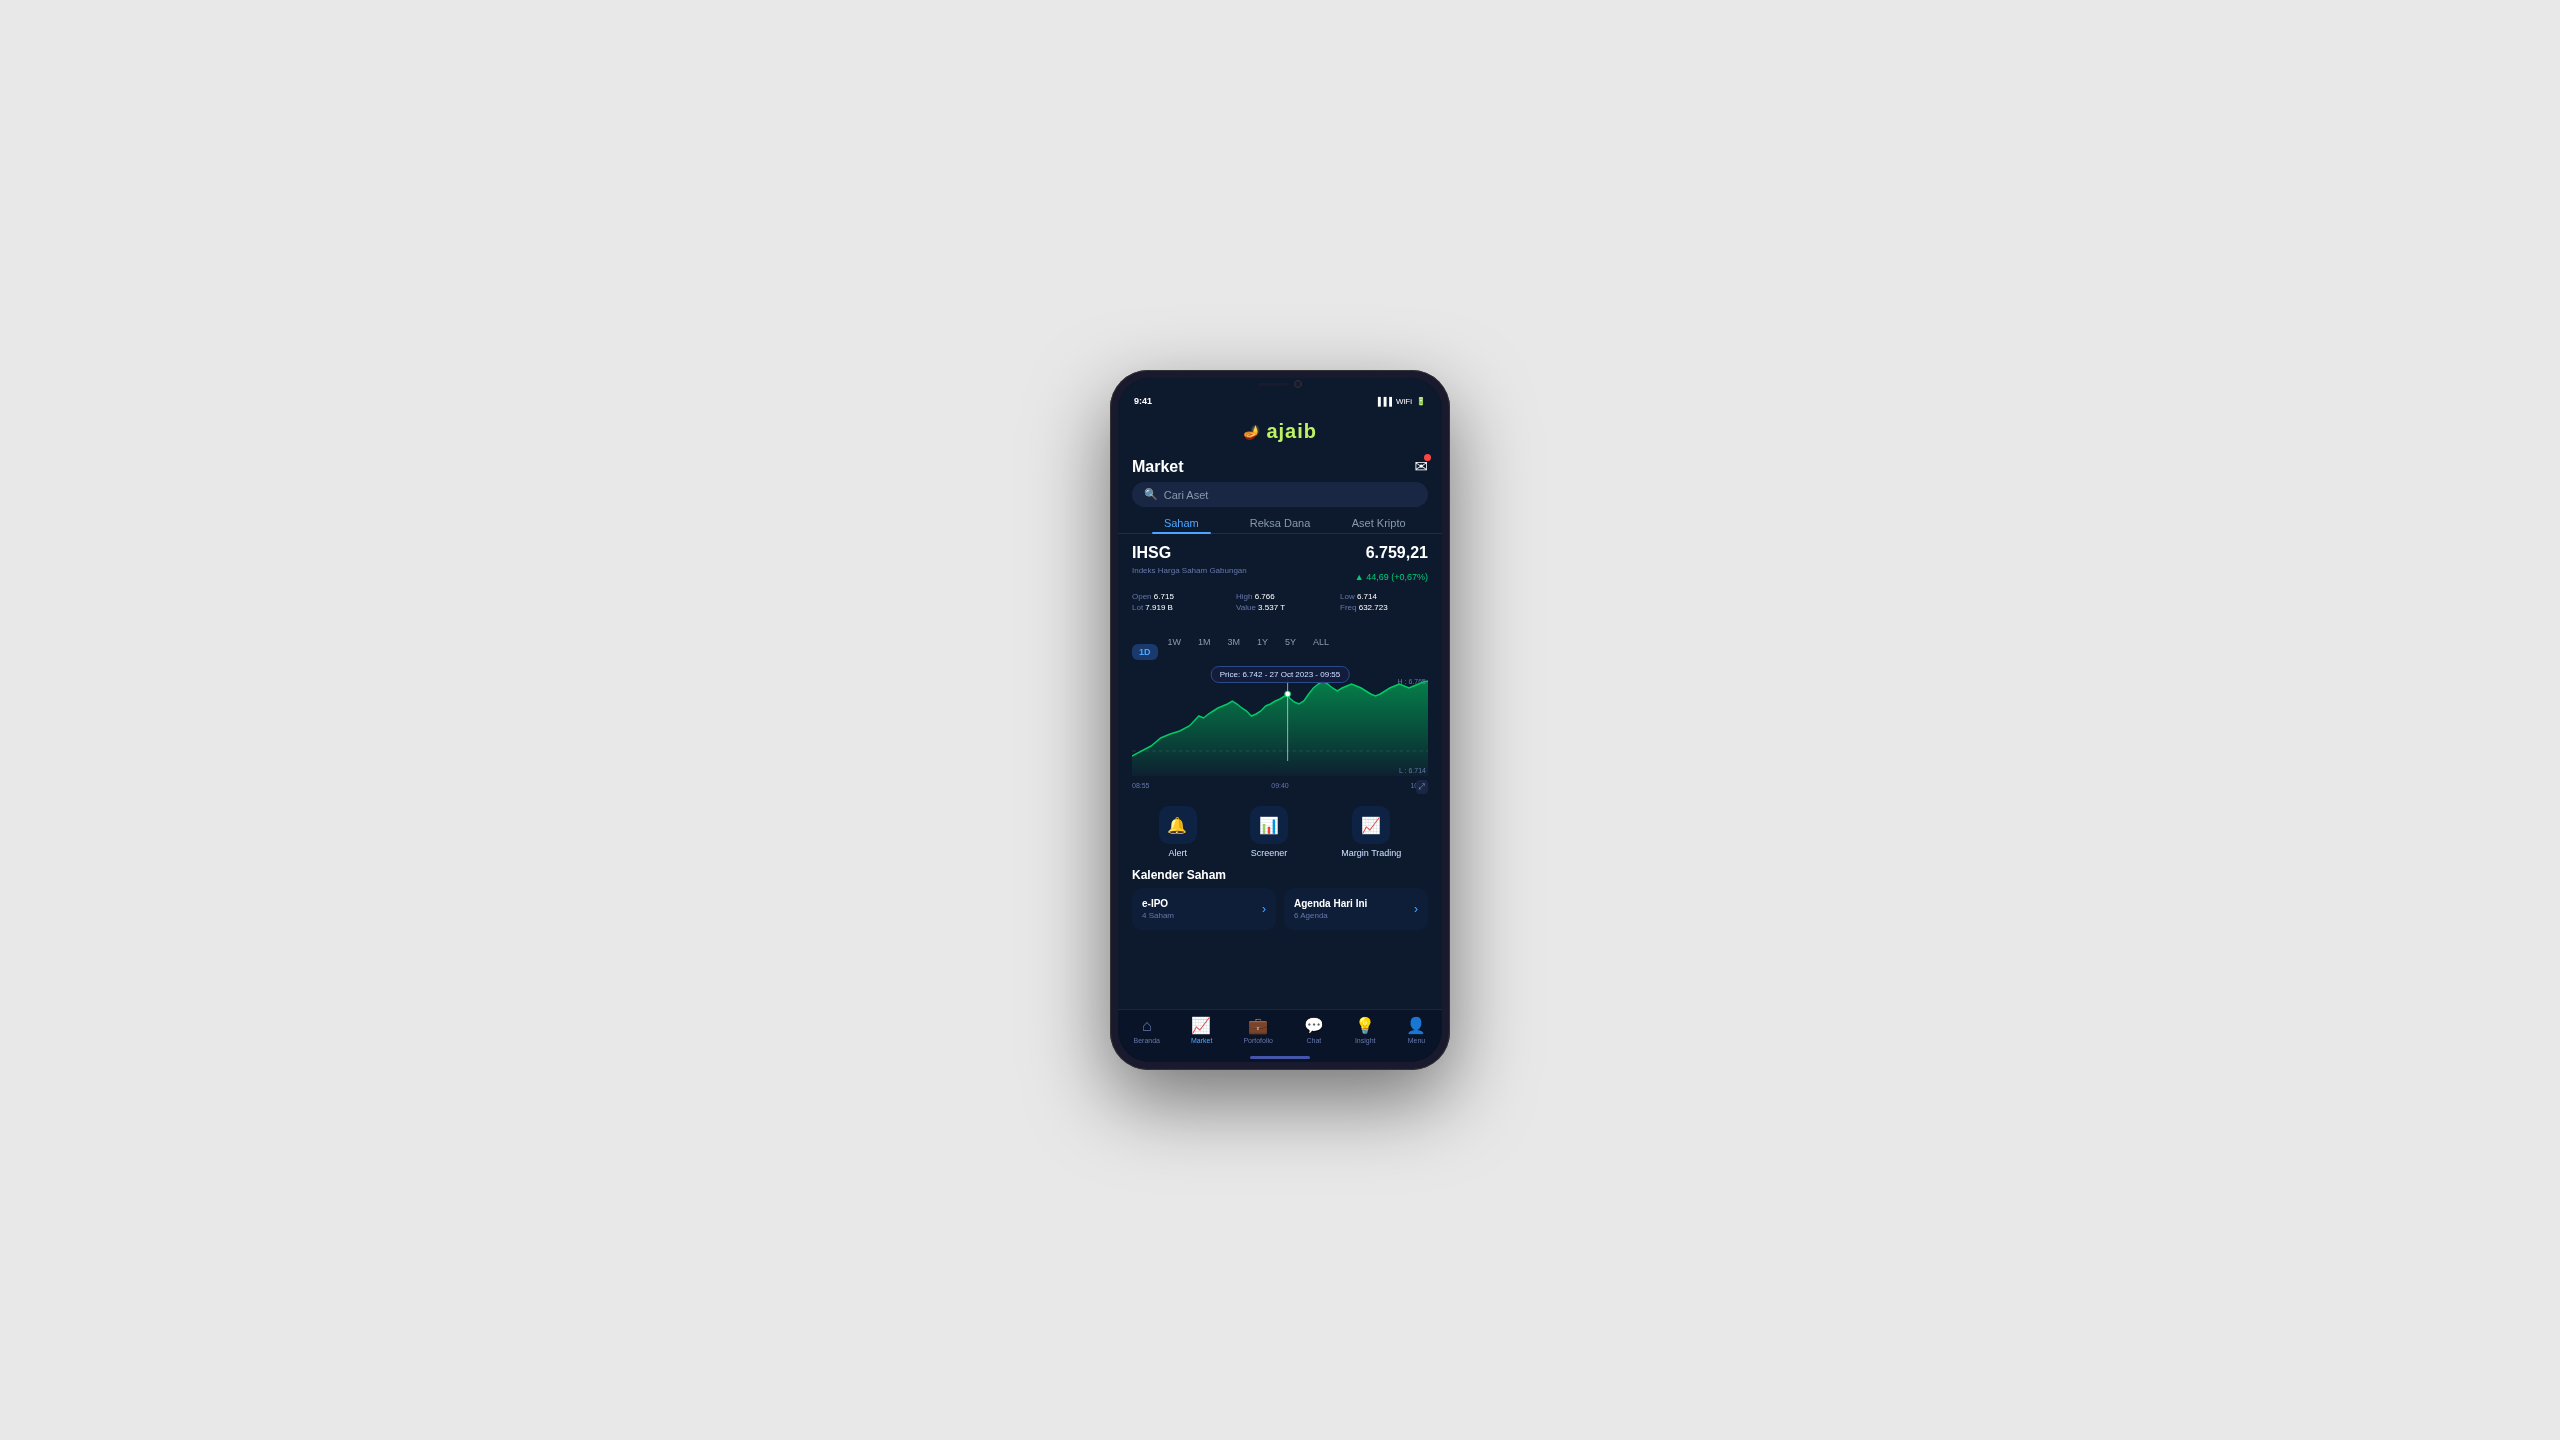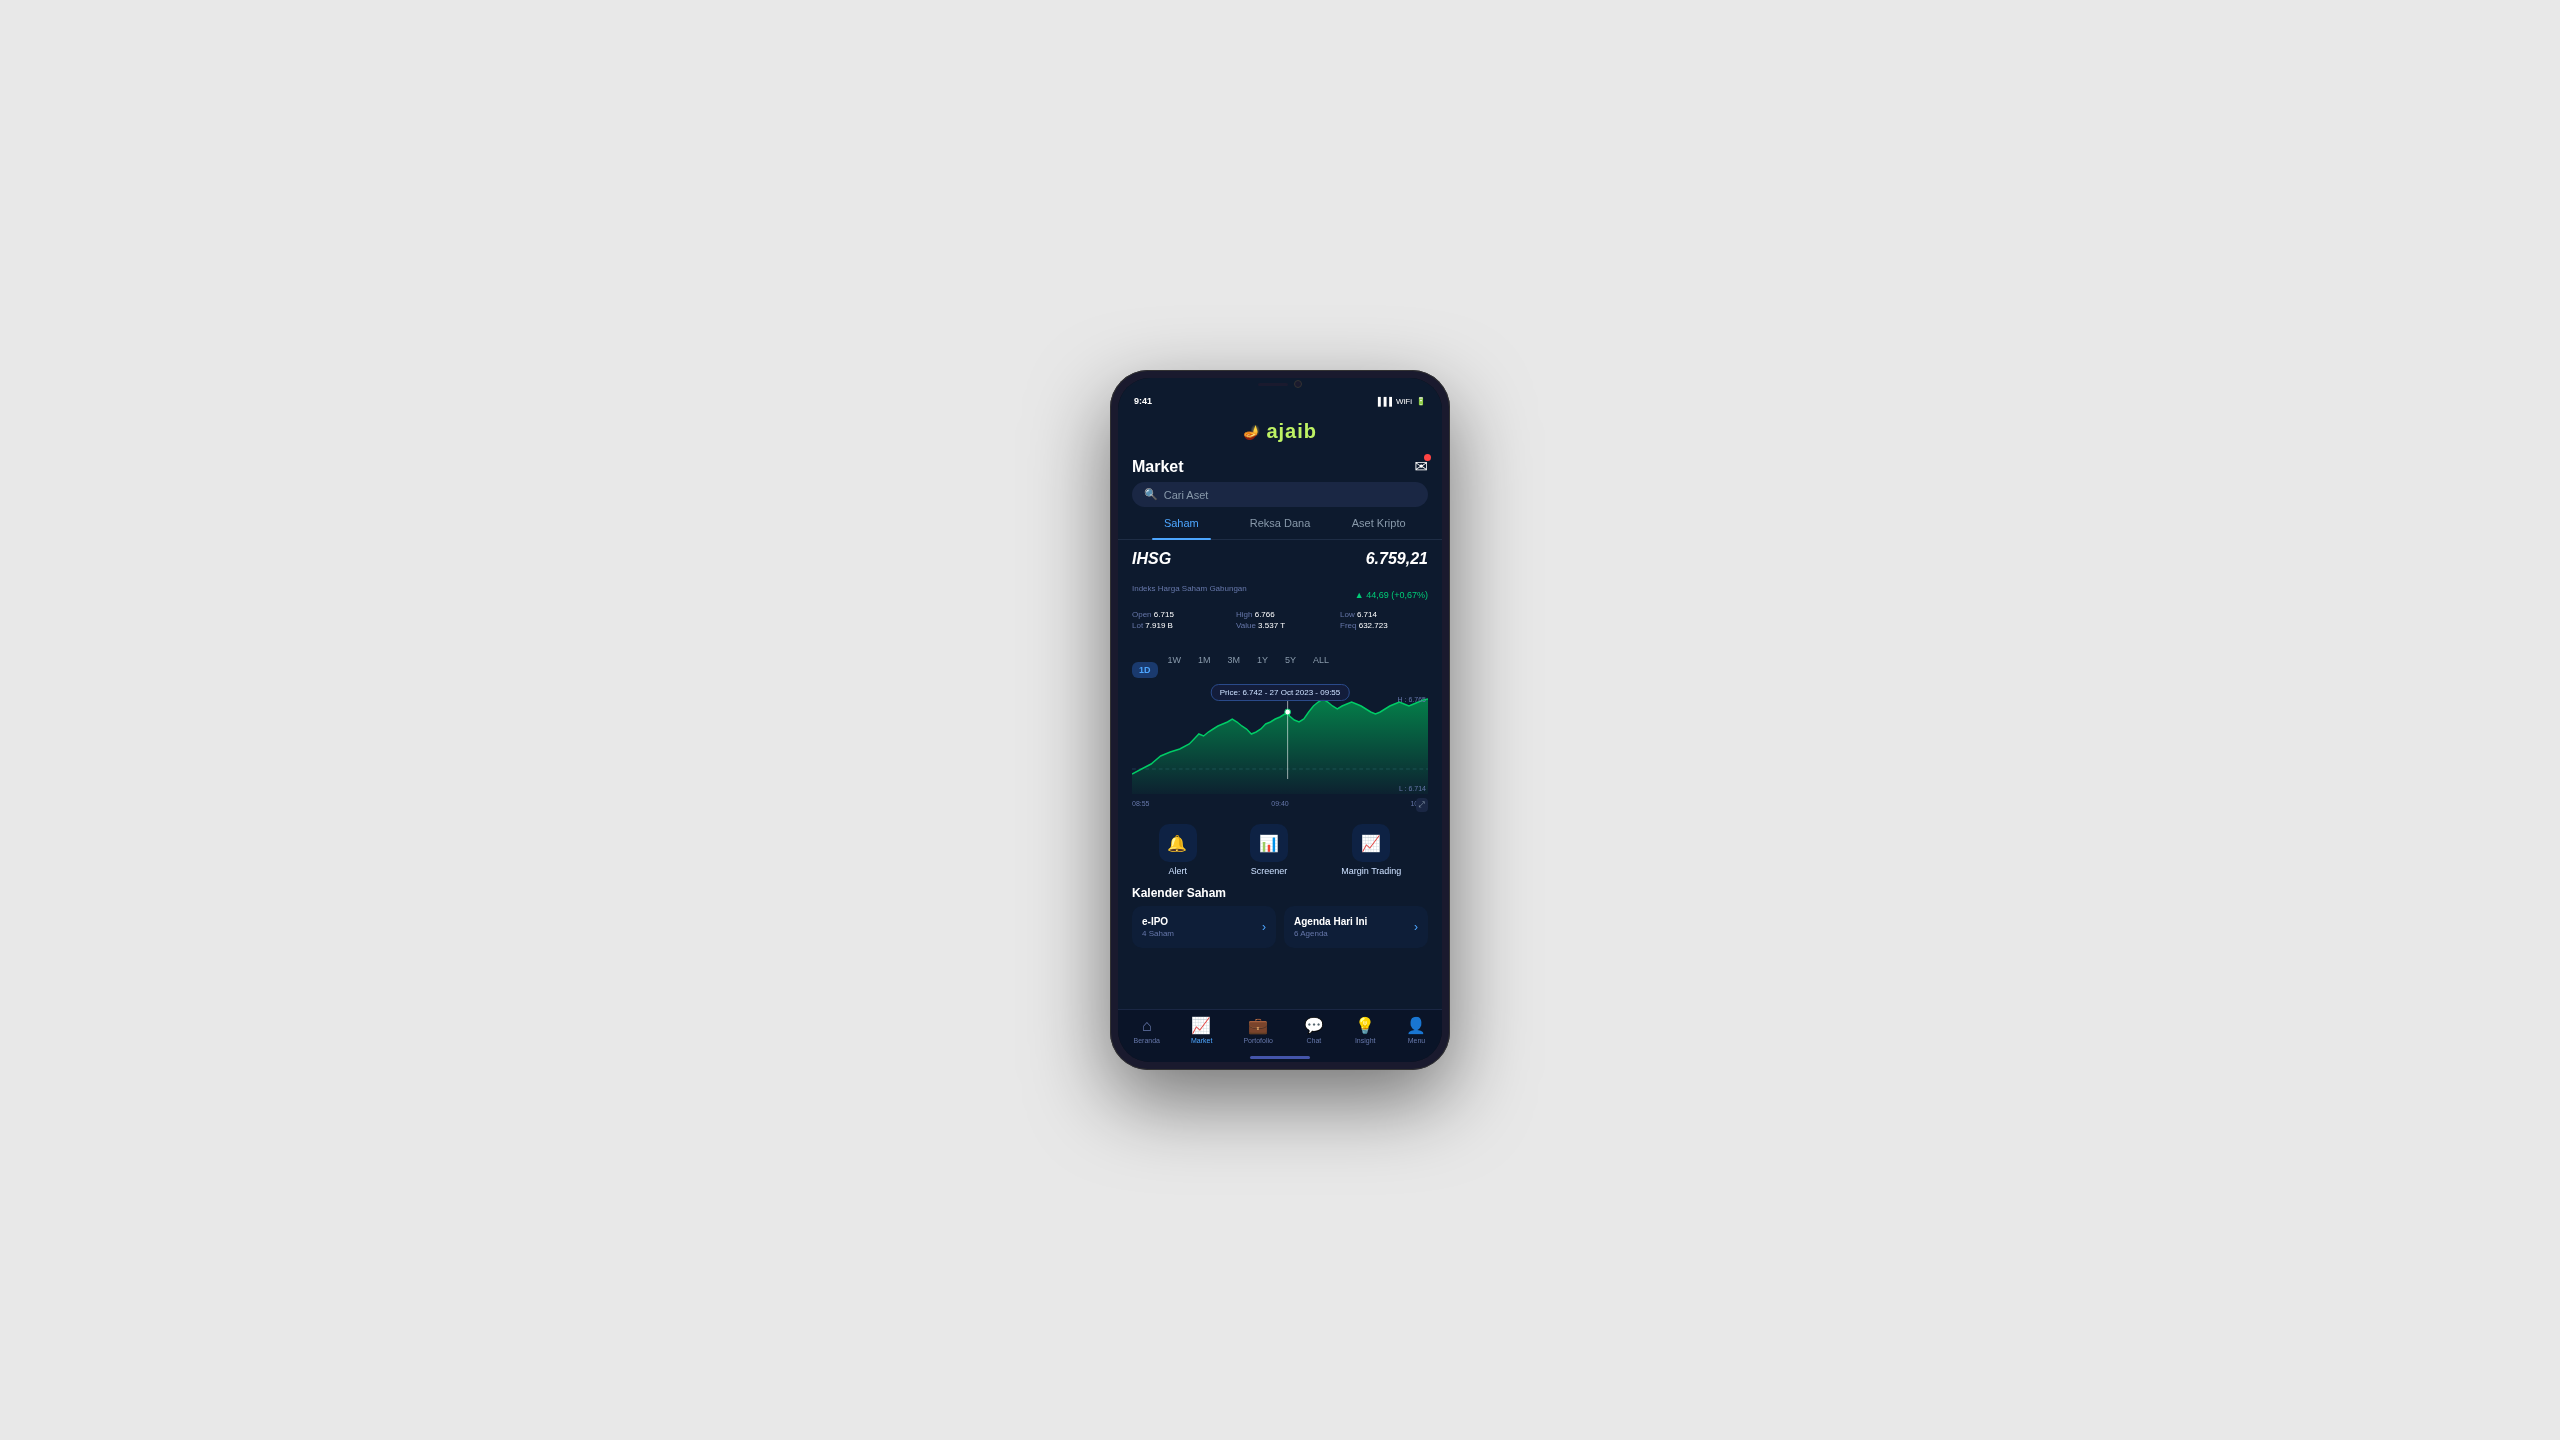--- a/index.html
+++ b/index.html
@@ -141,21 +141,21 @@
     
     .tab-bar {
       display: flex;
       padding: 0 14px;
       border-bottom: 1px solid #1e2d45;
       margin-bottom: 10px;
     }
     .tab-item {
       flex: 1;
       text-align: center;
-      padding-bottom: 10px;
+      padding-bottom: 4px;
       font-size: 11px;
       color: #8899aa;
       cursor: pointer;
       position: relative;
     }
     .tab-item.active {
       color: #4da6ff;
     }
     .tab-item.active::after {
       content: '';
@@ -169,22 +169,21 @@
     }
 
     
     .stock-card {
       padding: 0 14px 6px;
     }
     .stock-header {
       display: flex;
       justify-content: space-between;
       align-items: flex-start;
-      margin-bottom: 16px;
-      font-style: italic;
+      margin-bottom: 4px;
     }
     .stock-name {
       color: #fff;
       font-size: 16px;
       font-weight: 700;
     }
     .stock-price {
       color: #fff;
       font-size: 16px;
       font-weight: 700;

